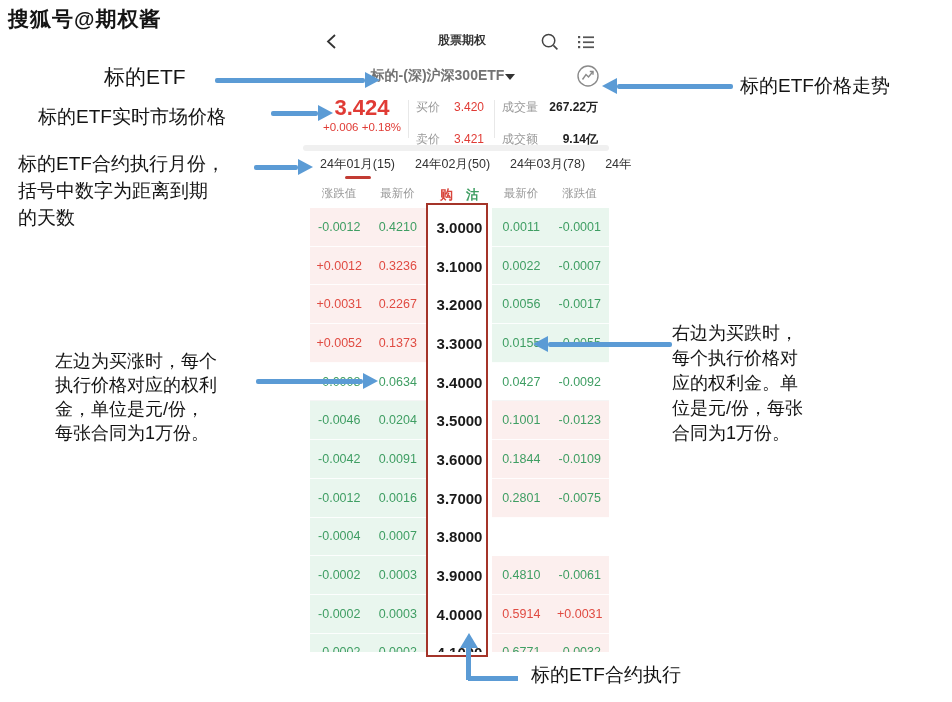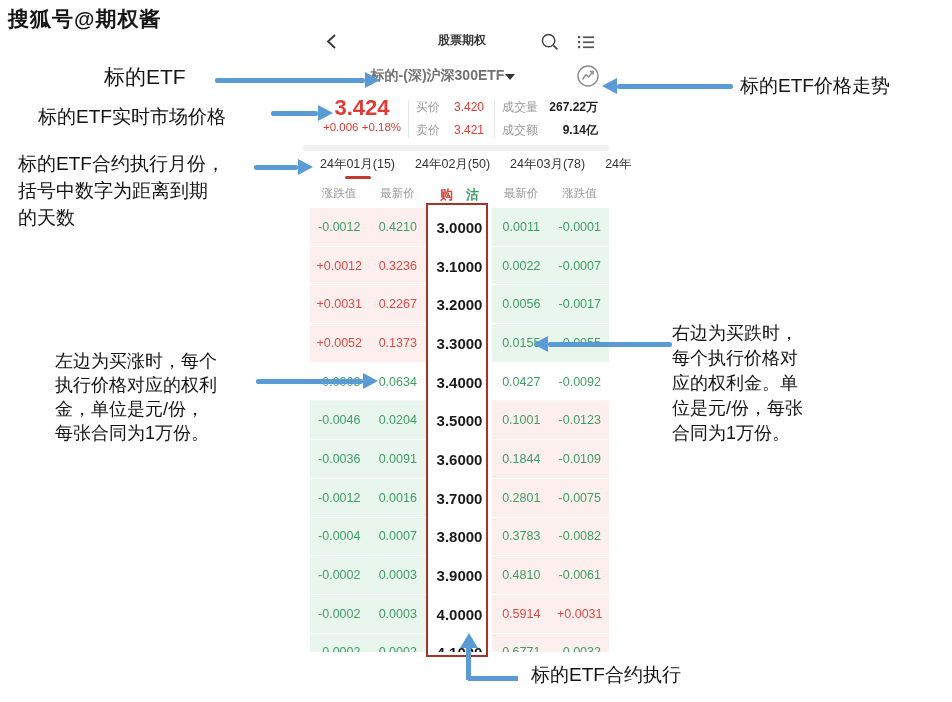--- a/index.html
+++ b/index.html
@@ -45,21 +45,21 @@
   .selector{position:absolute;left:0;right:54px;top:4px;display:flex;justify-content:center;align-items:center;gap:1px;font-size:14px;font-weight:bold;color:#737373;}
   .caret{width:0;height:0;border-left:5px solid transparent;border-right:5px solid transparent;border-top:6px solid #333;margin-top:2px;}
   .trend-btn{position:absolute;left:276px;top:1px;width:24px;height:24px;}
   
   .quote{position:relative;height:50px;margin-top:2px;}
   .q-price-block{position:absolute;left:20px;top:0;width:84px;text-align:center;}
   .q-price{font-size:22px;font-weight:bold;color:#e03b35;line-height:26px;}
   .q-change{font-size:11.5px;color:#e03b35;white-space:nowrap;}
   .q-div{position:absolute;top:5px;width:1px;height:38px;background:#e8e8e8;}
   .q-div1{left:108px;} .q-div2{left:194px;}
-  .q-pairs{position:absolute;top:4px;display:flex;flex-direction:column;gap:7px;}
+  .q-pairs{position:absolute;top:4px;display:flex;flex-direction:column;gap:16px;}
   .q-bid{left:116px;width:68px;}
   .q-vol{left:202px;width:96px;}
   .q-row{display:flex;justify-content:space-between;font-size:12px;line-height:16px;}
   .q-label{color:#999;}
   .q-red{color:#e03b35;}
   .q-dark{color:#222;font-weight:bold;}
   .sep-bar{position:absolute;left:3px;right:31px;top:120px;height:6px;background:#f0f0f0;border-radius:3px;}
   
   .tabs{position:absolute;left:20px;top:131px;display:flex;gap:20px;font-size:12.5px;color:#333;white-space:nowrap;}
   .tab{position:relative;padding-bottom:6px;}
@@ -241,21 +241,21 @@
             <span class="c-green">0.0204</span>
           </div>
           <div class="strike-cell">3.5000</div>
           <div class="zone bg-pink">
             <span class="c-green">0.1001</span>
             <span class="c-green">-0.0123</span>
           </div>
         </div>
         <div class="trow">
           <div class="zone bg-green">
-            <span class="c-green">-0.0036</span>
+            <span class="c-green">-0.0042</span>
             <span class="c-green">0.0091</span>
           </div>
           <div class="strike-cell">3.6000</div>
           <div class="zone bg-pink">
             <span class="c-green">0.1844</span>
             <span class="c-green">-0.0109</span>
           </div>
         </div>
         <div class="trow">
           <div class="zone bg-green">
@@ -267,24 +267,20 @@
             <span class="c-green">0.2801</span>
             <span class="c-green">-0.0075</span>
           </div>
         </div>
         <div class="trow">
           <div class="zone bg-green">
             <span class="c-green">-0.0004</span>
             <span class="c-green">0.0007</span>
           </div>
           <div class="strike-cell">3.8000</div>
-          <div class="zone bg-pink">
-            <span class="c-green">0.3783</span>
-            <span class="c-green">-0.0082</span>
-          </div>
         </div>
         <div class="trow">
           <div class="zone bg-green">
             <span class="c-green">-0.0002</span>
             <span class="c-green">0.0003</span>
           </div>
           <div class="strike-cell">3.9000</div>
           <div class="zone bg-pink">
             <span class="c-green">0.4810</span>
             <span class="c-green">-0.0061</span>

